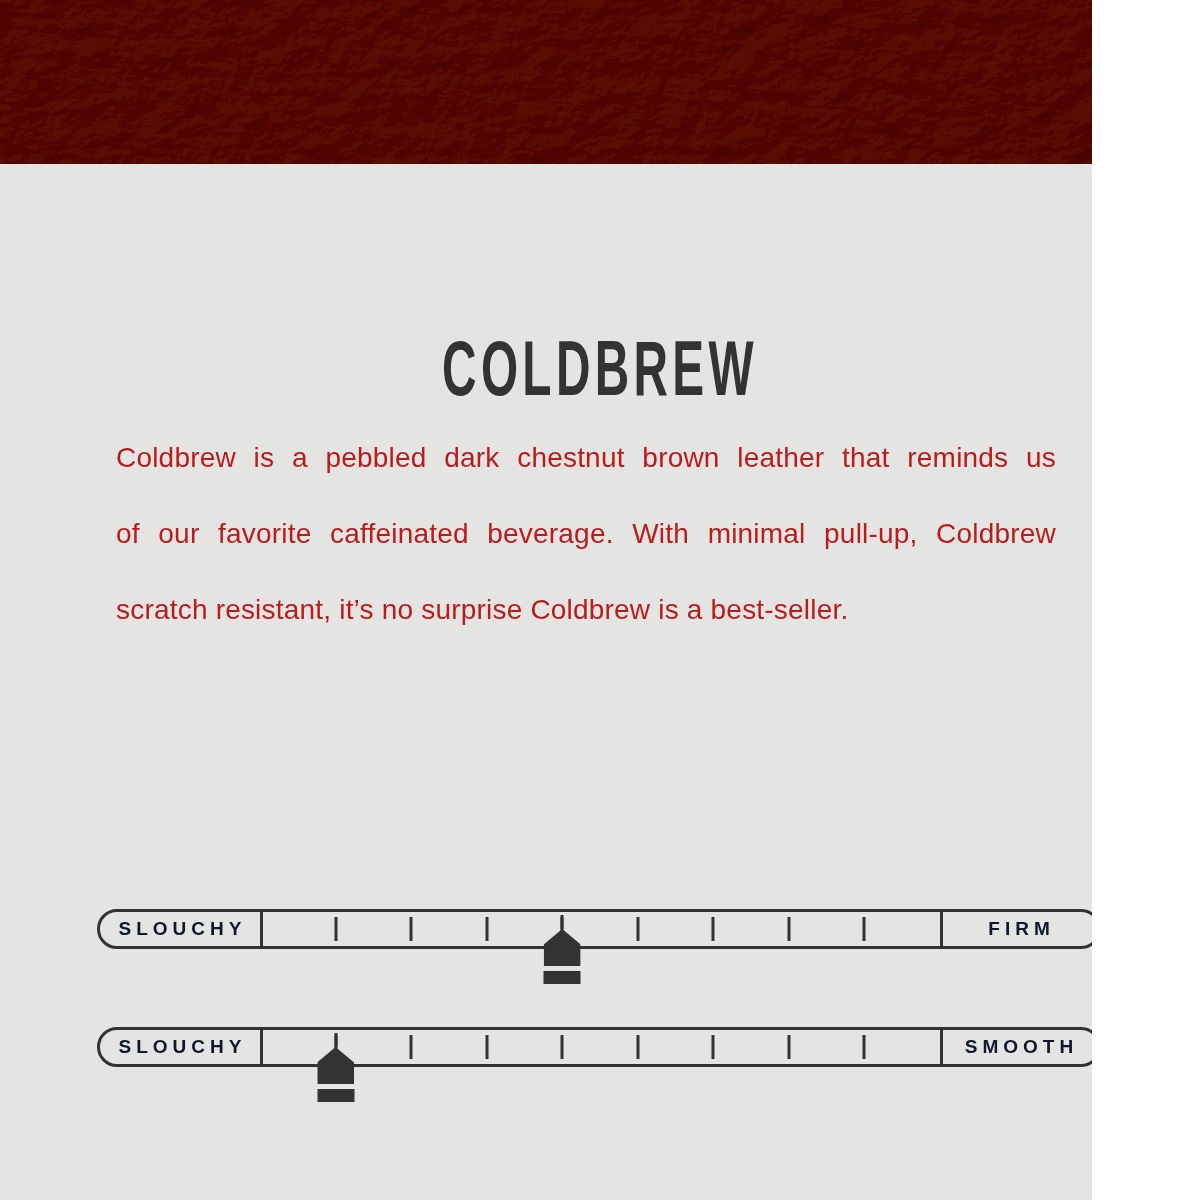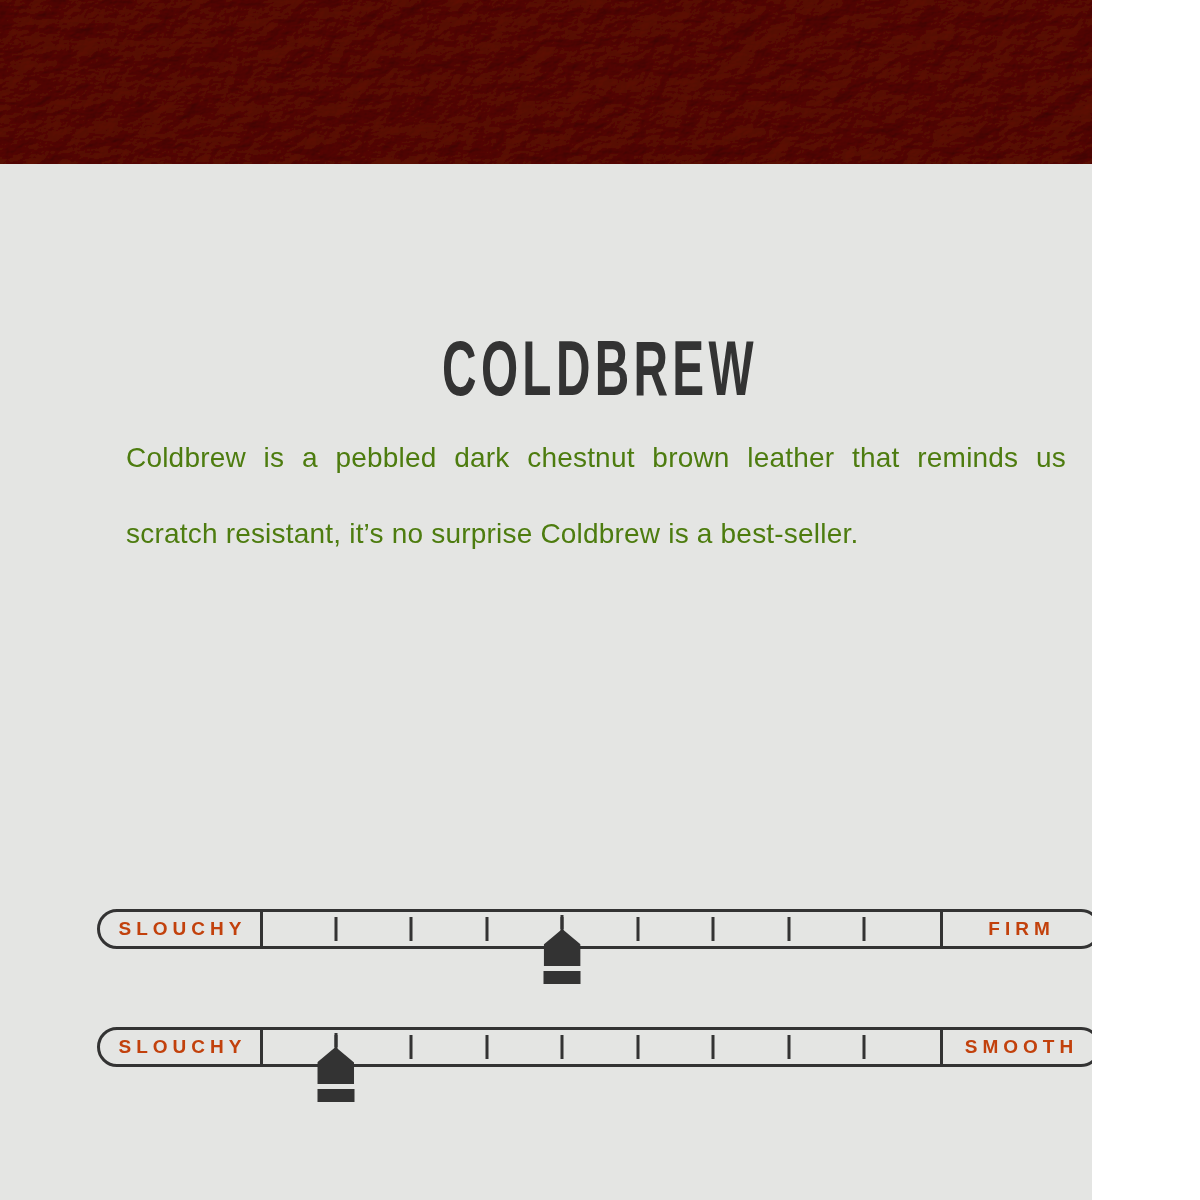--- a/index.html
+++ b/index.html
@@ -34,24 +34,24 @@
     letter-spacing: 7px;
     color: #333333;
     transform: scaleX(0.62);
     transform-origin: 50% 50%;
     white-space: nowrap;
   }
 
   
   .description {
     position: absolute;
-    left: 126px; top: 420px;
+    left: 116px; top: 420px;
     width: 940px;
     font-size: 28px;
-    color: #4d7c0f;
+    color: #b91c1c;
     letter-spacing: 0.2px;
   }
   .line {
     height: 76px;
     line-height: 76px;
     overflow: hidden;
   }
   .line.justify { text-align: justify; }
   .line.justify::after {
     content: "";
@@ -84,21 +84,21 @@
     position: absolute;
     top: 0;
     height: 34px;
     display: flex;
     align-items: center;
     justify-content: center;
     font-size: 19px;
     font-weight: 700;
     letter-spacing: 5px;
     text-indent: 5px;
-    color: #c2410c;
+    color: #0f172a;
     white-space: nowrap;
   }
   .scale-label.left  { left: 0;    width: 160px; }
   .scale-label.right { left: 840px; width: 158px; }
   .tick {
     position: absolute;
     top: 5px;
     width: 3px;
     height: 24px;
     background: #333333;
@@ -145,20 +145,21 @@
       </defs>
       <rect width="1200" height="164" fill="#7a3d22" filter="url(#leatherF)"></rect>
       <rect width="1200" height="164" fill="#3a150a" opacity="0.18"></rect>
     </svg>
   </div>
 
   <h1 class="title">COLDBREW</h1>
 
   <div class="description">
     <div class="line justify">Coldbrew is a pebbled dark chestnut brown leather that reminds us</div>
+    <div class="line justify">of our favorite caffeinated beverage.  With minimal pull-up, Coldbrew</div>
     <div class="line center">scratch resistant, it’s no surprise Coldbrew is a best-seller.</div>
   </div>
 
   <div class="scale" style="top: 909px;">
     <span class="scale-label left">SLOUCHY</span>
     <span class="scale-label right">FIRM</span>
     <div class="scale-divider left"></div>
     <div class="scale-divider right"></div>
     <div class="ticks">
         <div class="tick" style="left: 235.556px;"></div>

